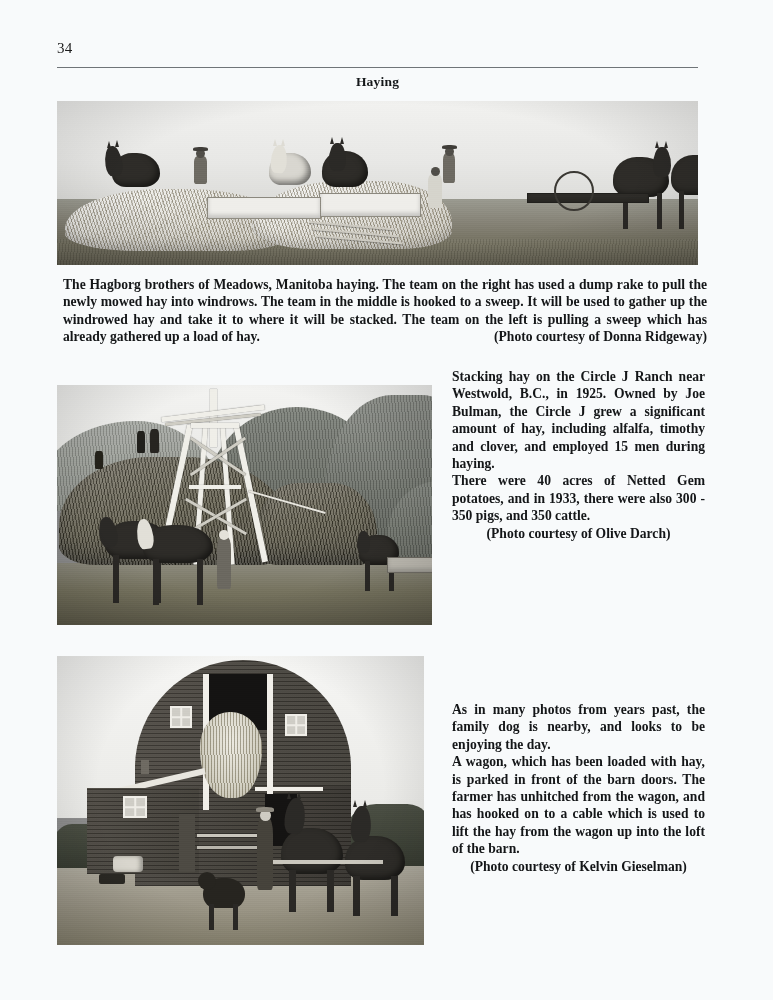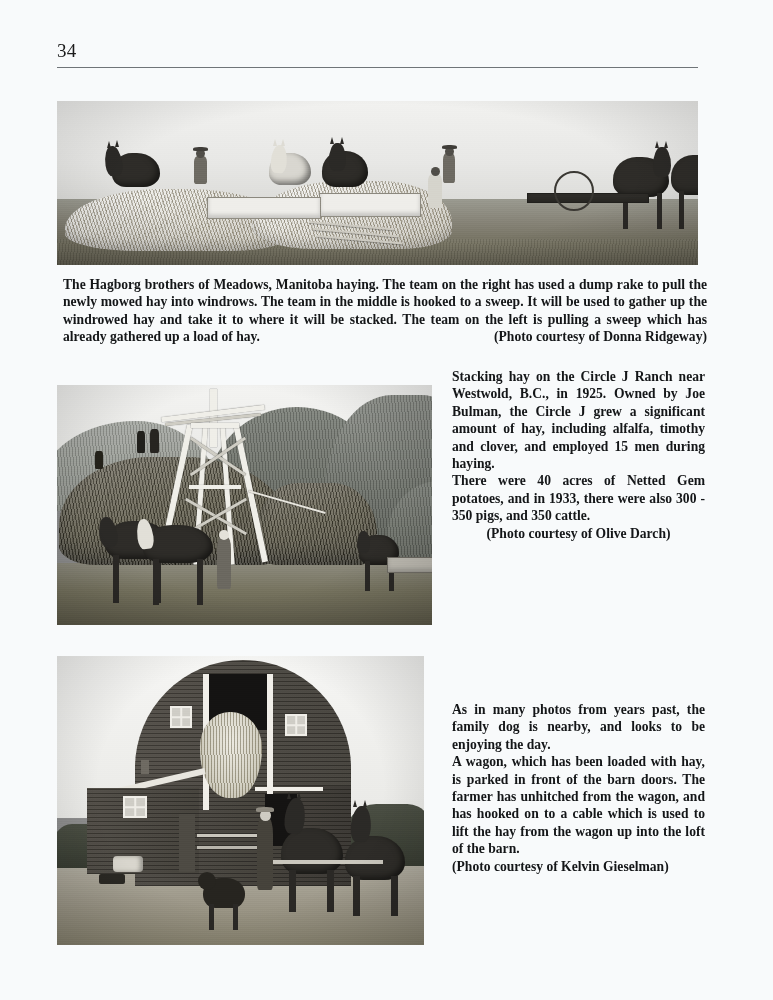--- a/index.html
+++ b/index.html
@@ -20,21 +20,21 @@
     position: absolute;
     inset: 0;
     background: #f8fafb;
   }
 
   
   .folio {
     position: absolute;
     left: 57px;
     top: 40px;
-    font-size: 19px;
+    font-size: 15px;
     color: #1b1b1b;
     font-family: "Liberation Serif", "DejaVu Serif", serif;
     letter-spacing: .2px;
   }
   .head-rule {
     position: absolute;
     left: 57px;
     top: 67px;
     width: 641px;
     height: 1px;
@@ -318,31 +318,32 @@
     text-align: justify;
     text-justify: inter-word;
   }
   #col-text-2 { top: 368px; }
   #col-text-3 { top: 701px; }
   .col-text p { margin: 0; }
   .credit-center {
     text-align: center;
   }
   .credit-left {
-    text-align: left;
+    text-align: center;
   }
   .last-line-natural { text-align-last: left; }
 </style>
 </head>
 <body>
 
 <div class="page">
 
   <div class="folio">34</div>
   <div class="head-rule"></div>
+  <div class="running-head">Haying</div>
 
   <div class="photo" id="photo-1">
     <div class="sky"></div>
     <div class="horizon"></div>
     <div class="ground">
       <div class="turf"></div>
     </div>
 
     <div class="haypile" style="left:8px; top:88px; width:230px; height:62px;">
       <div class="hay-tex"></div>

